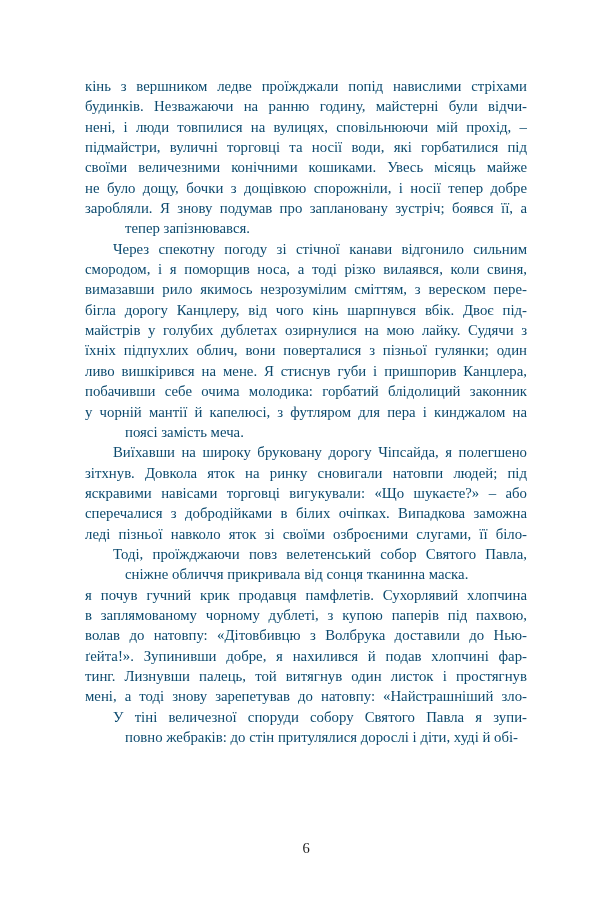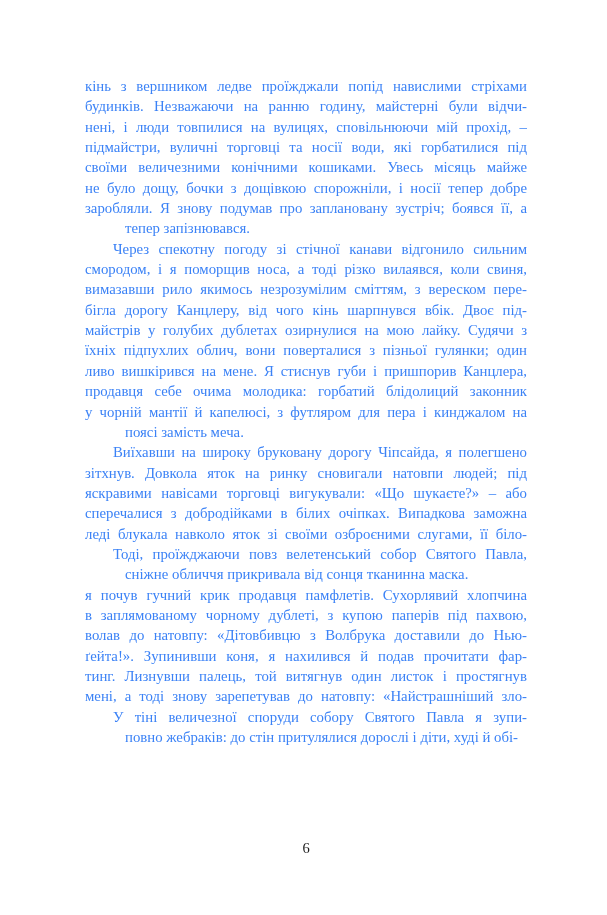--- a/index.html
+++ b/index.html
@@ -21,21 +21,21 @@
     left: 85px;
     top: 76px;
     width: 442px;
   }
   .line {
     font-size: 14.8px;
     line-height: 20.35px;
     text-align: justify;
     text-align-last: justify;
     white-space: normal;
-    color: #3b82f6;
+    color: #0c4a6e;
   }
   .line.last {
     text-align-last: left;
     margin-left: 40px;
   }
   .line.indent {
     text-indent: 28px;
   }
   .page-number {
     position: absolute;
@@ -61,33 +61,33 @@
       <div class="line">не було дощу, бочки з дощівкою спорожніли, і носії тепер добре</div>
       <div class="line">заробляли. Я знову подумав про заплановану зустріч; боявся її, а</div>
       <div class="line last">тепер запізнювався.</div>
       <div class="line indent">Через спекотну погоду зі стічної канави відгонило сильним</div>
       <div class="line">смородом, і я поморщив носа, а тоді різко вилаявся, коли свиня,</div>
       <div class="line">вимазавши рило якимось незрозумілим сміттям, з вереском пере-</div>
       <div class="line">бігла дорогу Канцлеру, від чого кінь шарпнувся вбік. Двоє під-</div>
       <div class="line">майстрів у голубих дублетах озирнулися на мою лайку. Судячи з</div>
       <div class="line">їхніх підпухлих облич, вони поверталися з пізньої гулянки; один</div>
       <div class="line">ливо вишкірився на мене. Я стиснув губи і пришпорив Канцлера,</div>
-      <div class="line">продавця себе очима молодика: горбатий блідолиций законник</div>
+      <div class="line">побачивши себе очима молодика: горбатий блідолиций законник</div>
       <div class="line">у чорній мантії й капелюсі, з футляром для пера і кинджалом на</div>
       <div class="line last">поясі замість меча.</div>
       <div class="line indent">Виїхавши на широку бруковану дорогу Чіпсайда, я полегшено</div>
       <div class="line">зітхнув. Довкола яток на ринку сновигали натовпи людей; під</div>
       <div class="line">яскравими навісами торговці вигукували: «Що шукаєте?» – або</div>
       <div class="line">сперечалися з добродійками в білих очіпках. Випадкова заможна</div>
-      <div class="line">леді блукала навколо яток зі своїми озброєними слугами, її біло-</div>
+      <div class="line">леді пізньої навколо яток зі своїми озброєними слугами, її біло-</div>
       <div class="line indent">Тоді, проїжджаючи повз велетенський собор Святого Павла,</div>
       <div class="line last">сніжне обличчя прикривала від сонця тканинна маска.</div>
       <div class="line">я почув гучний крик продавця памфлетів. Сухорлявий хлопчина</div>
       <div class="line">в заплямованому чорному дублеті, з купою паперів під пахвою,</div>
       <div class="line">волав до натовпу: «Дітовбивцю з Волбрука доставили до Нью-</div>
-      <div class="line">ґейта!». Зупинивши коня, я нахилився й подав прочитати фар-</div>
+      <div class="line">ґейта!». Зупинивши добре, я нахилився й подав хлопчині фар-</div>
       <div class="line">тинг. Лизнувши палець, той витягнув один листок і простягнув</div>
       <div class="line">мені, а тоді знову зарепетував до натовпу: «Найстрашніший зло-</div>
       <div class="line indent">У тіні величезної споруди собору Святого Павла я зупи-</div>
       <div class="line last">повно жебраків: до стін притулялися дорослі і діти, худі й обі-</div>
     </div>
   <div class="page-number">6</div>
 </div>
 
 </body></html>

